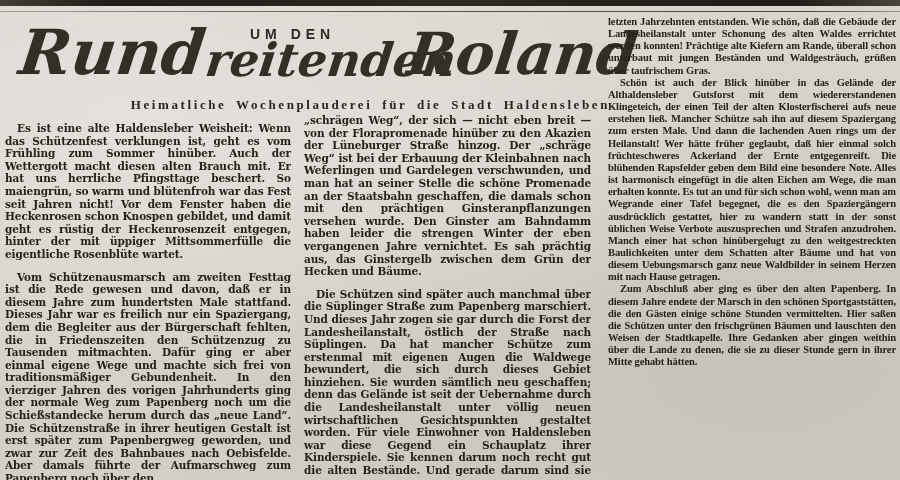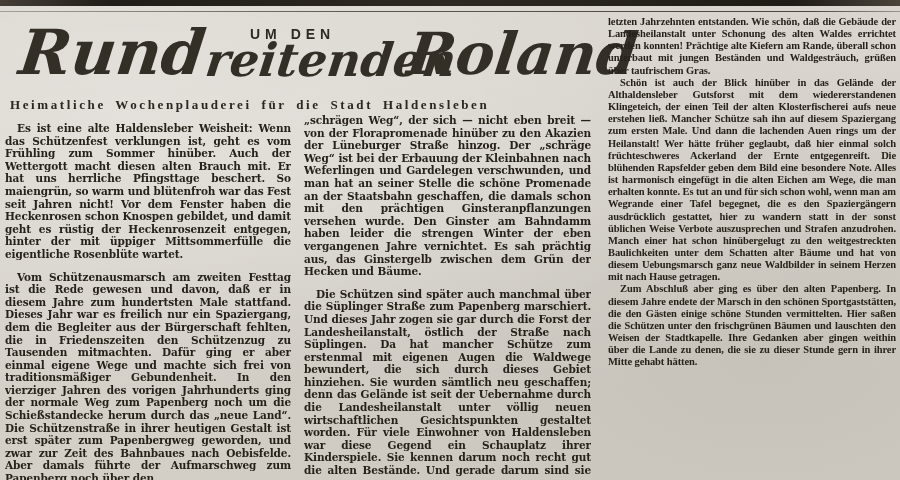--- a/index.html
+++ b/index.html
@@ -25,21 +25,21 @@
   .script { font-style:italic; font-weight:bold; transform:skewX(-7deg); white-space:nowrap; }
   .t-rund      { position:absolute; left:14px;  top:4px;  font-size:62px; }
   .t-reitenden { position:absolute; left:200px; top:21px; font-size:46px; }
   .t-roland    { position:absolute; left:402px; top:8px;  font-size:58px; }
   .t-umden {
     position:absolute; left:200px; top:14px;
     font-family:"Liberation Sans", sans-serif; font-weight:bold;
     font-size:14px; letter-spacing:5px; color:#2e2a23; white-space:nowrap;margin-left:44px;
   }
   .subtitle {
-    position:absolute; left:10px; top:97px; width:600px; text-align:left;
+    position:absolute; left:10px; top:97px; width:600px; text-align:right;
     font-family:"Liberation Serif", serif; font-weight:bold;
     font-size:13px; letter-spacing:2.6px; word-spacing:4px; color:#2b2620;
     white-space:nowrap;
   }
   .col {
     position:absolute; text-align:justify; overflow:hidden;
     font-weight:bold; font-size:10.5px; line-height:12.6px;
     letter-spacing:-0.1px; color:#272219;
   }
   .col p { margin:0 0 10px 0; }

